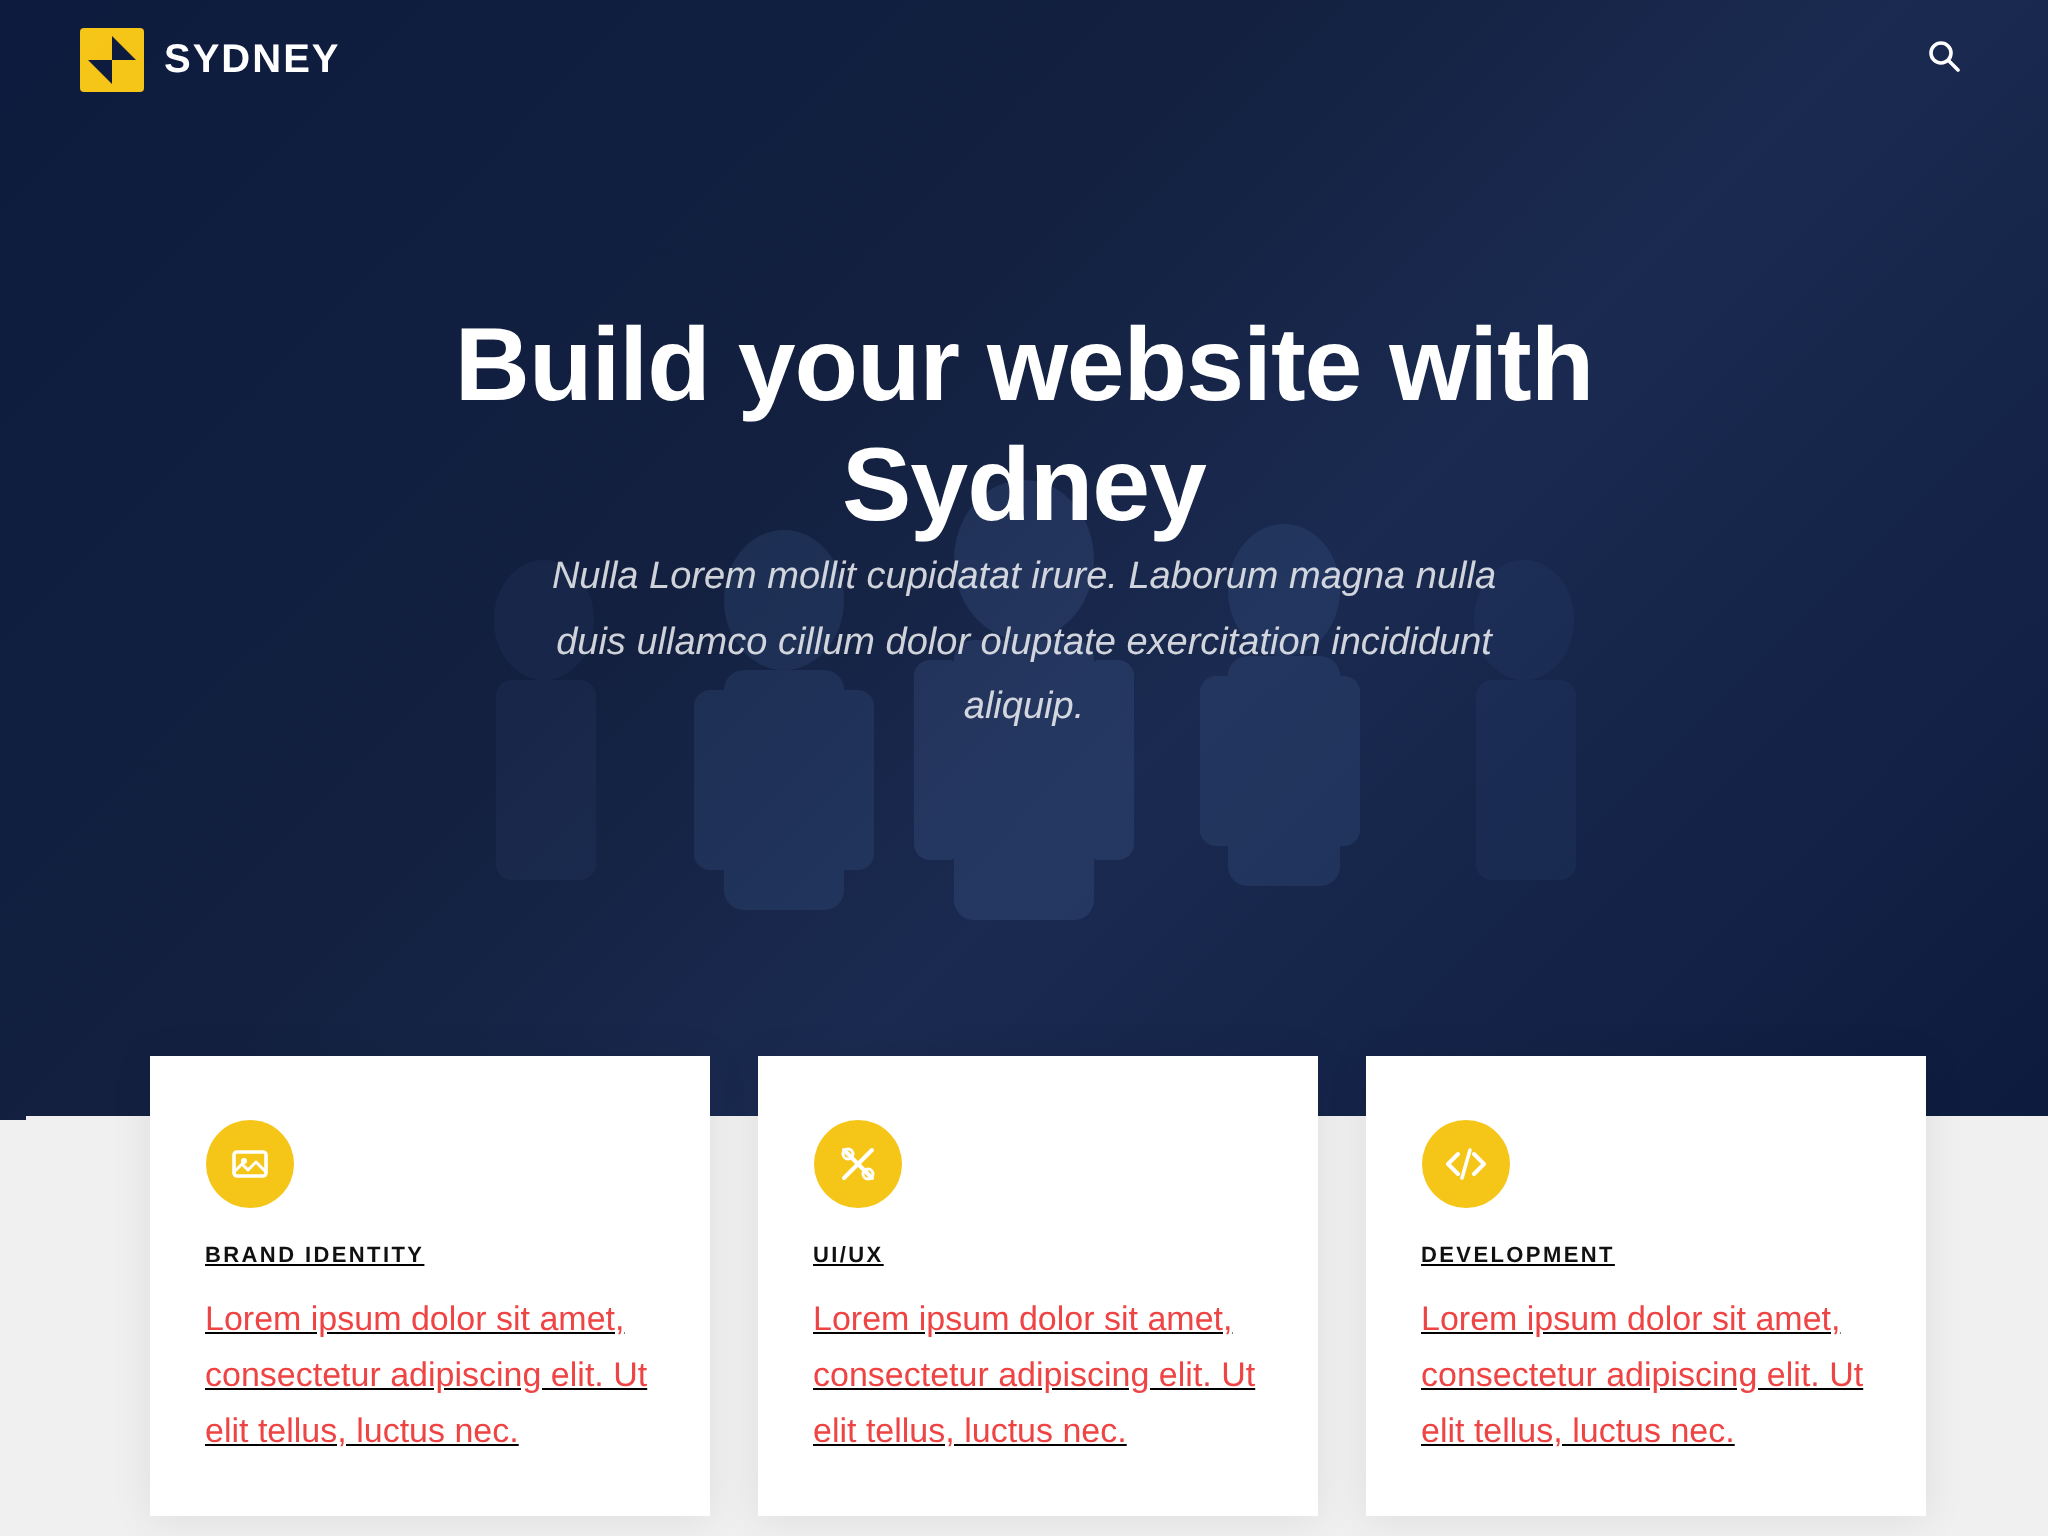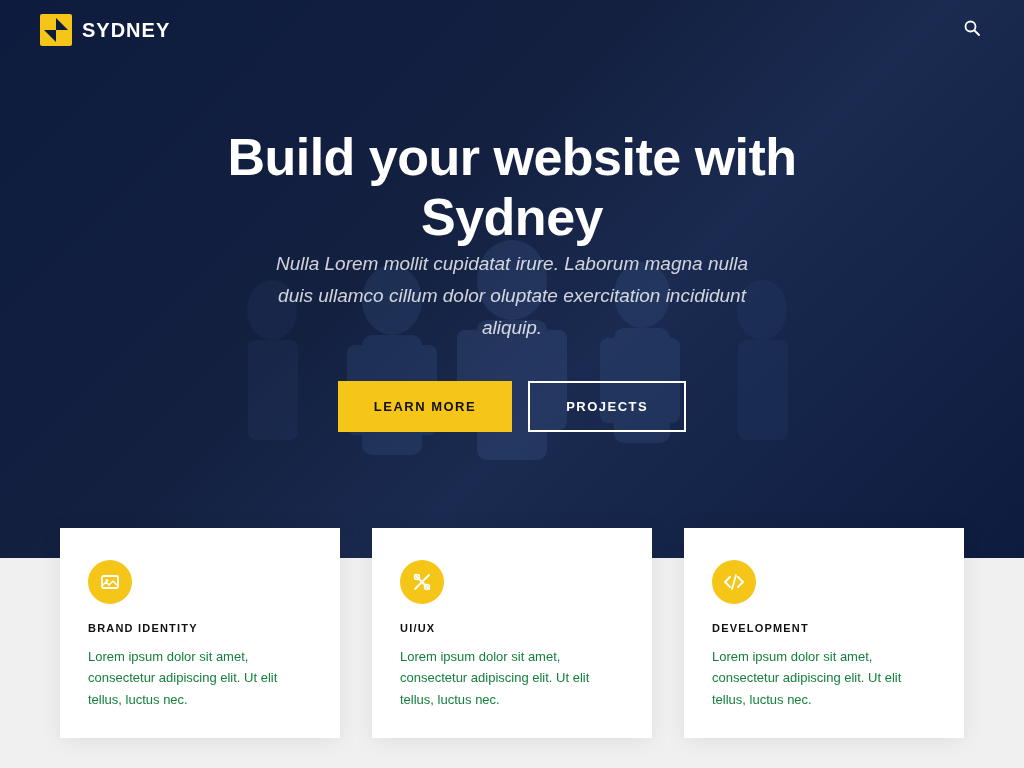--- a/index.html
+++ b/index.html
@@ -119,30 +119,31 @@
       font-weight: 700;
       letter-spacing: 1.5px;
       cursor: pointer;
       text-transform: uppercase;
     }
 
     
     .cards-section {
       position: absolute;
       bottom: 0;
-      left: 0;
+      left: 13px;
       right: 0;
       height: 210px;
       background: #f0f0f0;
       display: flex;
       align-items: flex-start;
       padding: 0 60px;
       padding-top: 0;
       gap: 24px;
-      justify-content: space-between;
+      justify-content: center;
+      text-decoration: underline;
     }
     .card {
       background: white;
       flex: 1;
       max-width: 280px;
       padding: 32px 28px 28px;
       box-shadow: 0 2px 20px rgba(0,0,0,0.08);
       position: relative;
       top: -30px;
     }
@@ -160,22 +161,22 @@
     }
     .card-title {
       font-size: 11px;
       font-weight: 700;
       letter-spacing: 1.2px;
       text-transform: uppercase;
       color: #111;
       margin-bottom: 12px;
     }
     .card-text {
-      font-size: 13px;
-      color: #15803d;
+      font-size: 17px;
+      color: #ef4444;
       line-height: 1.65;
     }
 
     
     .svg-icon {
       width: 20px;
       height: 20px;
       fill: white;
     }
   </style>
@@ -223,24 +224,20 @@
       <svg width="16" height="16" viewBox="0 0 16 16" fill="none">
         <circle cx="6.5" cy="6.5" r="5" stroke="white" stroke-width="1.8"></circle>
         <line x1="10.5" y1="10.5" x2="15" y2="15" stroke="white" stroke-width="1.8" stroke-linecap="round"></line>
       </svg>
     </button>
   </nav>
 
   <div class="hero-content">
     <h1 class="hero-title">Build your website with Sydney</h1>
     <p class="hero-subtitle">Nulla Lorem mollit cupidatat irure. Laborum magna nulla duis ullamco cillum dolor oluptate exercitation incididunt aliquip.</p>
-    <div class="hero-buttons">
-      <button class="btn-primary">LEARN MORE</button>
-      <button class="btn-secondary">PROJECTS</button>
-    </div>
   </div>
 </div>
 
 <div class="cards-section">
 
   <div class="card">
     <div class="card-icon">
 
       <svg class="svg-icon" viewBox="0 0 20 20">
         <rect x="2" y="4" width="16" height="12" rx="1.5" stroke="white" stroke-width="1.8" fill="none"></rect>

